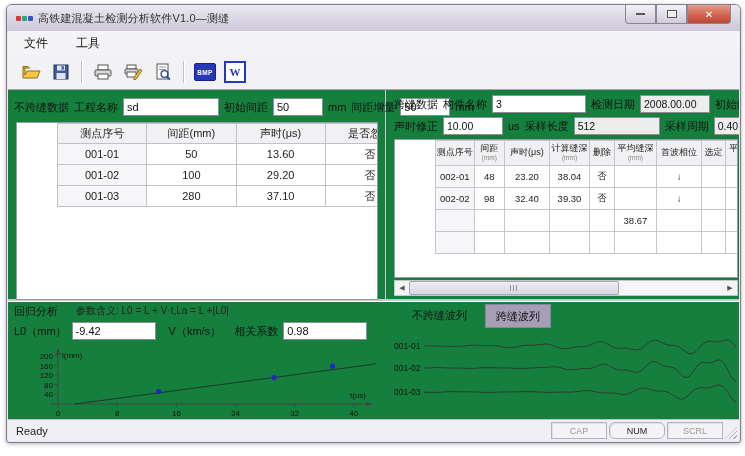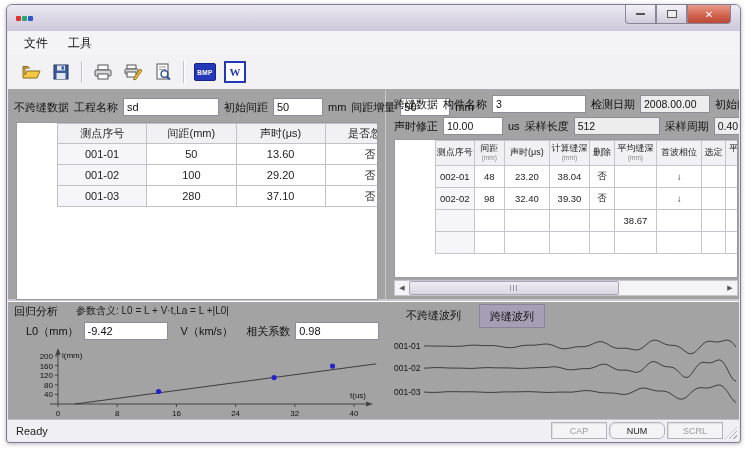--- a/index.html
+++ b/index.html
@@ -16,33 +16,33 @@
   .winbtns{position:absolute;top:0;right:9px;display:flex;}
   .wbtn{width:29px;height:18px;border:1px solid #8a8496;border-top:none;background:linear-gradient(#f4f2f8,#cfcbdb);
         display:flex;align-items:center;justify-content:center;font-size:9px;color:#444;}
   .wbtn.min{border-radius:0 0 0 4px;}
   .wbtn.max .box{width:8px;height:6px;border:1px solid #555;background:#eee;}
   .wbtn.close{width:42px;border-radius:0 0 4px 0;background:linear-gradient(#e89c8b,var(--close-button,#d0604c) 60%,#b94a38);
         color:#fff;font-weight:bold;font-size:10px;}
   .minbar{width:9px;height:2px;background:#555;}
   
   .menubar{position:absolute;left:1px;top:26px;right:1px;height:24px;background:#f4f3f6;border-bottom:1px solid #d9d6e0;
-        display:flex;align-items:center;padding-left:8px;gap:4px;}
+        display:flex;align-items:center;padding-left:8px;gap:12px;}
   .menu-item{font-size:12px;color:#111;padding:3px 8px;}
   
   .toolbar{position:absolute;left:1px;top:50px;right:1px;height:34px;background:#f2f1f4;
         border-bottom:1px solid #b9b6c2;display:flex;align-items:center;padding-left:8px;}
   .tbtn{width:30px;height:28px;display:flex;align-items:center;justify-content:center;}
   .tsep{width:1px;height:22px;background:#c3c0cb;border-right:1px solid #fff;margin:0 5px;}
   .bmp-chip{width:20px;height:16px;background:#2438b8;border:1px solid #16228a;border-radius:2px;
         color:#fff;font-size:6.5px;font-weight:bold;display:flex;align-items:center;justify-content:center;letter-spacing:.3px;}
   .word-chip{width:18px;height:18px;background:#fff;border:2px solid #2438b8;color:#2438b8;
         font-size:11px;font-weight:bold;display:flex;align-items:center;justify-content:center;font-family:"Liberation Serif","DejaVu Serif",serif;}
   
-  .content{position:absolute;left:1px;top:84px;right:1px;bottom:22px;background:#a3a3a3;border-top:1px solid #a8a5b0;overflow:hidden;}
+  .content{position:absolute;left:1px;top:84px;right:1px;bottom:22px;background:#15803d;border-top:1px solid #a8a5b0;overflow:hidden;}
   .vsplit{position:absolute;left:377px;top:0;height:209px;width:1px;background:#cac7d1;}
   .hsplit{position:absolute;left:0;right:0;top:209px;height:2px;background:#cac7d1;border-bottom:1px solid #fdfdfd;}
   .fieldrow{display:flex;align-items:center;gap:5px;font-size:11px;color:#111;}
   .flabel{white-space:nowrap;}
   input.fld{height:16px;border:1px solid #8f8c99;background:#fff;font-size:11px;padding:0 3px;
         font-family:"Liberation Sans","DejaVu Sans",sans-serif;color:#111;}
   input.fld.ro{background:#ededed;}
   
   .lt{position:absolute;left:4px;top:4px;width:372px;height:204px;}
   .lt .fieldrow{position:absolute;left:2px;top:4px;}
@@ -67,25 +67,25 @@
   .hscroll{position:absolute;left:4px;top:190px;width:342px;height:14px;background:#f4f3f6;border:1px solid #c6c3cd;display:flex;align-items:center;}
   .sarrow{width:14px;height:12px;display:flex;align-items:center;justify-content:center;font-size:7px;color:#555;}
   .sthumb{position:relative;width:208px;height:12px;background:linear-gradient(#efedf2,#d9d6e1);border:1px solid #aaa6b6;border-radius:2px;}
   .sthumb::after{content:"";position:absolute;left:50%;top:3px;width:7px;height:6px;margin-left:-4px;
       background:repeating-linear-gradient(90deg,#9b96a8 0 1px,transparent 1px 3px);}
   .sarrow.right{margin-left:auto;}
   
   .lb{position:absolute;left:4px;top:214px;width:372px;height:116px;}
   .lb .toprow{position:absolute;left:2px;top:0;display:flex;gap:18px;font-size:11px;color:#111;}
   .formula{font-size:10px;color:#222;}
-  .lb .fieldrow{position:absolute;left:14px;top:18px;}
+  .lb .fieldrow{position:absolute;left:2px;top:18px;}
   .chartwrap{position:absolute;left:2px;top:42px;width:366px;height:74px;}
   
   .rb{position:absolute;left:382px;top:212px;width:348px;height:118px;}
-  .tabs{position:absolute;left:6px;top:2px;display:flex;gap:8px;}
+  .tabs{position:absolute;left:12px;top:2px;display:flex;gap:8px;}
   .tab{height:22px;padding:0 10px;display:flex;align-items:center;font-size:11px;color:#111;}
   .tab.selected{background:var(--selected-tab,#a59eb5);border:1px solid #8b8499;color:#101010;}
   .wavewrap{position:absolute;left:4px;top:28px;width:342px;height:90px;}
   
   .statusbar{position:absolute;left:1px;right:1px;bottom:1px;height:21px;background:#f0eff3;border-top:1px solid #c2bfca;
       display:flex;align-items:center;font-size:11px;color:#222;border-radius:0 0 3px 3px;}
   .status-text{margin-left:8px;}
   .statright{margin-left:auto;display:flex;align-items:center;gap:2px;margin-right:16px;}
   .keybox{min-width:26px;height:15px;border:1px solid #b5b2bd;box-shadow:inset 1px 1px 1px rgba(0,0,0,.08);
       display:flex;align-items:center;justify-content:center;font-size:9px;color:#9a9a9a;background:#f4f3f6;padding:0 14px;}
@@ -100,20 +100,21 @@
 
 <div class="stage">
   <div class="win">
 
     <div class="titlebar">
       <span class="app-icon">
         <i style="background:#d33;"></i>
           <i style="background:#2a7;"></i>
           <i style="background:#35c;"></i>
       </span>
+      <span class="title-text">高铁建混凝土检测分析软件V1.0—测缝</span>
       <div class="winbtns">
         <div class="wbtn min">
             <span class="minbar"></span>
           </div>
         <div class="wbtn max">
             <span class="box"></span>
           </div>
         <div class="wbtn close">✕</div>
       </div>
     </div>

